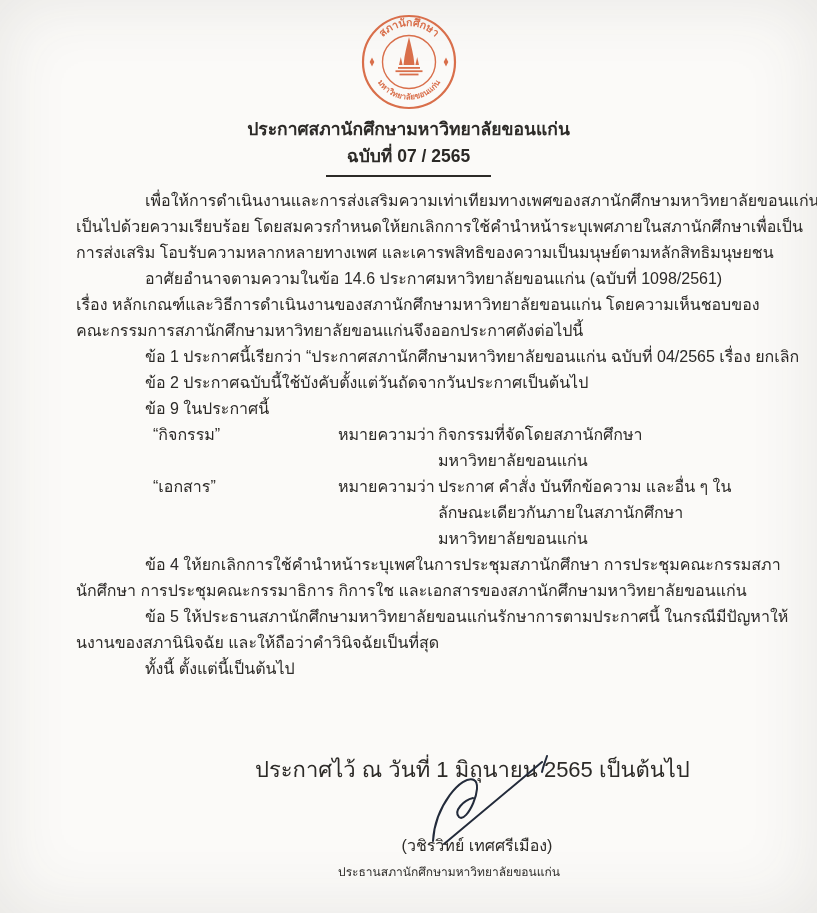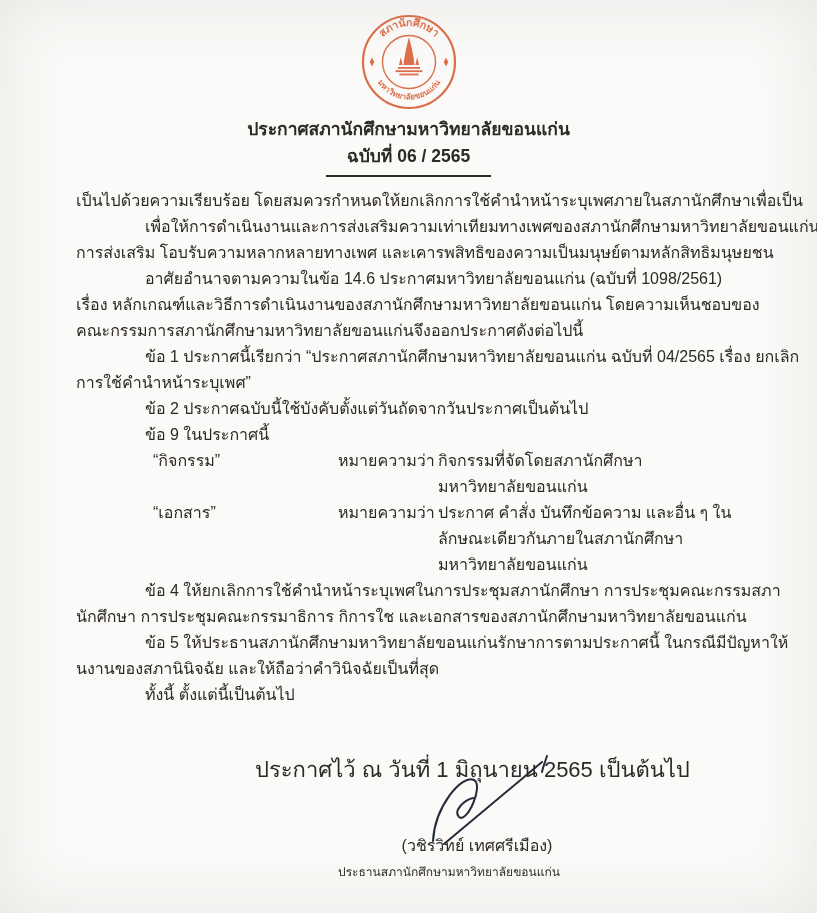--- a/index.html
+++ b/index.html
@@ -67,35 +67,34 @@
         <textPath href="#arcTop" startOffset="50%">สภานักศึกษา</textPath>
       </text>
       <text class="seal-text" font-size="8" text-anchor="middle">
         <textPath href="#arcBottom" startOffset="50%">มหาวิทยาลัยขอนแก่น</textPath>
       </text>
     </svg>
   </div>
 
   <div class="title-block">
     <div>ประกาศสภานักศึกษามหาวิทยาลัยขอนแก่น</div>
-    <div>ฉบับที่ 06 / 2565</div>
+    <div>ฉบับที่ 07 / 2565</div>
   </div>
   <div class="divider"></div>
 
   <div class="body">
+    <div class="ln indent">เพื่อให้การดำเนินงานและการส่งเสริมความเท่าเทียมทางเพศของสภานักศึกษามหาวิทยาลัยขอนแก่น</div>
     <div class="ln">เป็นไปด้วยความเรียบร้อย โดยสมควรกำหนดให้ยกเลิกการใช้คำนำหน้าระบุเพศภายในสภานักศึกษาเพื่อเป็น</div>
-    <div class="ln indent">เพื่อให้การดำเนินงานและการส่งเสริมความเท่าเทียมทางเพศของสภานักศึกษามหาวิทยาลัยขอนแก่น</div>
     <div class="ln">การส่งเสริม โอบรับความหลากหลายทางเพศ และเคารพสิทธิของความเป็นมนุษย์ตามหลักสิทธิมนุษยชน</div>
 
     <div class="ln indent">อาศัยอำนาจตามความในข้อ 14.6 ประกาศมหาวิทยาลัยขอนแก่น (ฉบับที่ 1098/2561)</div>
     <div class="ln">เรื่อง หลักเกณฑ์และวิธีการดำเนินงานของสภานักศึกษามหาวิทยาลัยขอนแก่น โดยความเห็นชอบของ</div>
     <div class="ln">คณะกรรมการสภานักศึกษามหาวิทยาลัยขอนแก่นจึงออกประกาศดังต่อไปนี้</div>
 
     <div class="ln indent">ข้อ 1 ประกาศนี้เรียกว่า “ประกาศสภานักศึกษามหาวิทยาลัยขอนแก่น ฉบับที่ 04/2565 เรื่อง ยกเลิก</div>
-    <div class="ln">การใช้คำนำหน้าระบุเพศ”</div>
 
     <div class="ln indent">ข้อ 2 ประกาศฉบับนี้ใช้บังคับตั้งแต่วันถัดจากวันประกาศเป็นต้นไป</div>
     <div class="ln indent">ข้อ 9 ในประกาศนี้</div>
 
     <div class="def-row">
       <div class="def-term">“กิจกรรม”</div>
       <div class="def-label">หมายความว่า</div>
       <div class="def-text">
         <div>กิจกรรมที่จัดโดยสภานักศึกษา</div>
         <div>มหาวิทยาลัยขอนแก่น</div>

